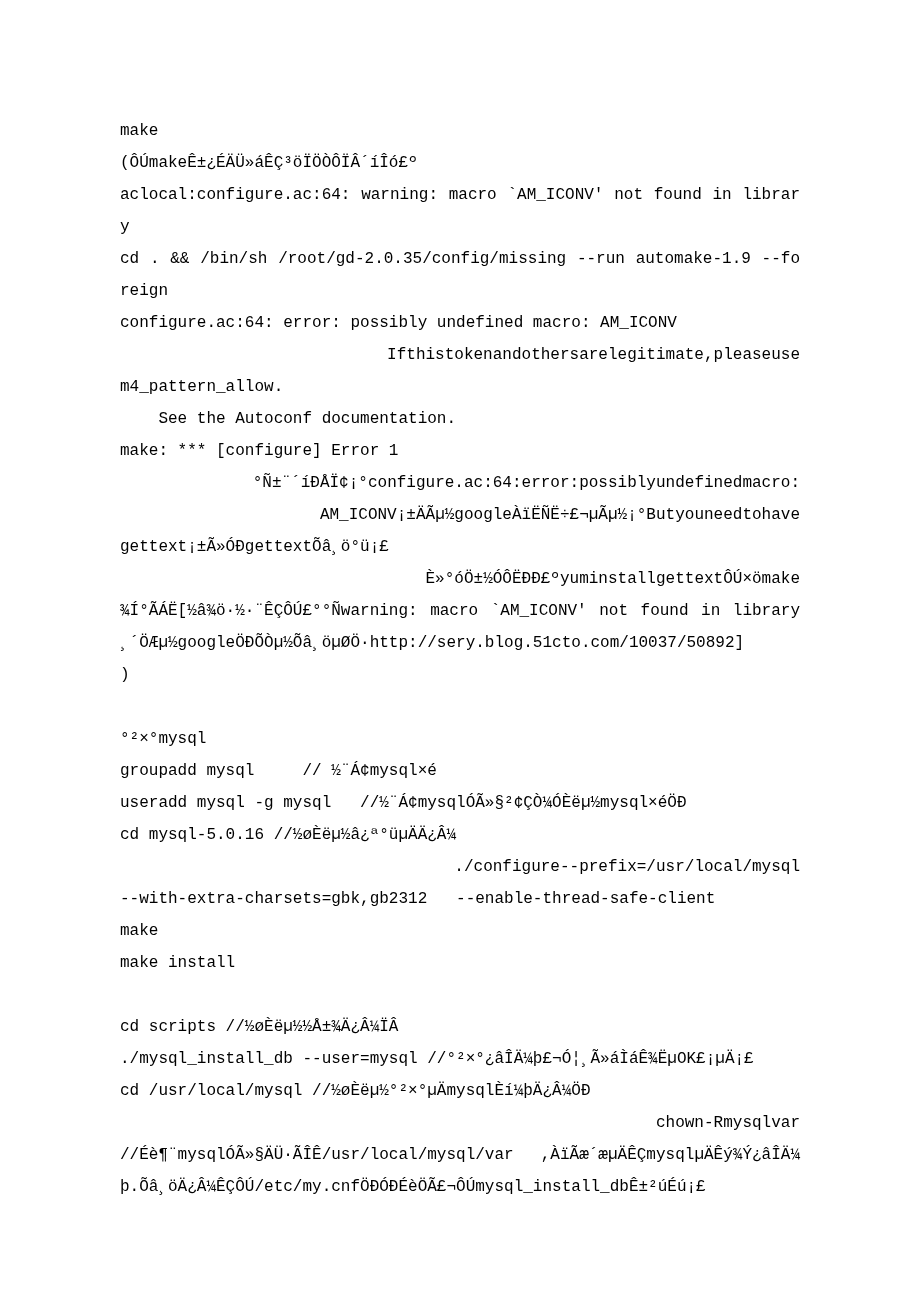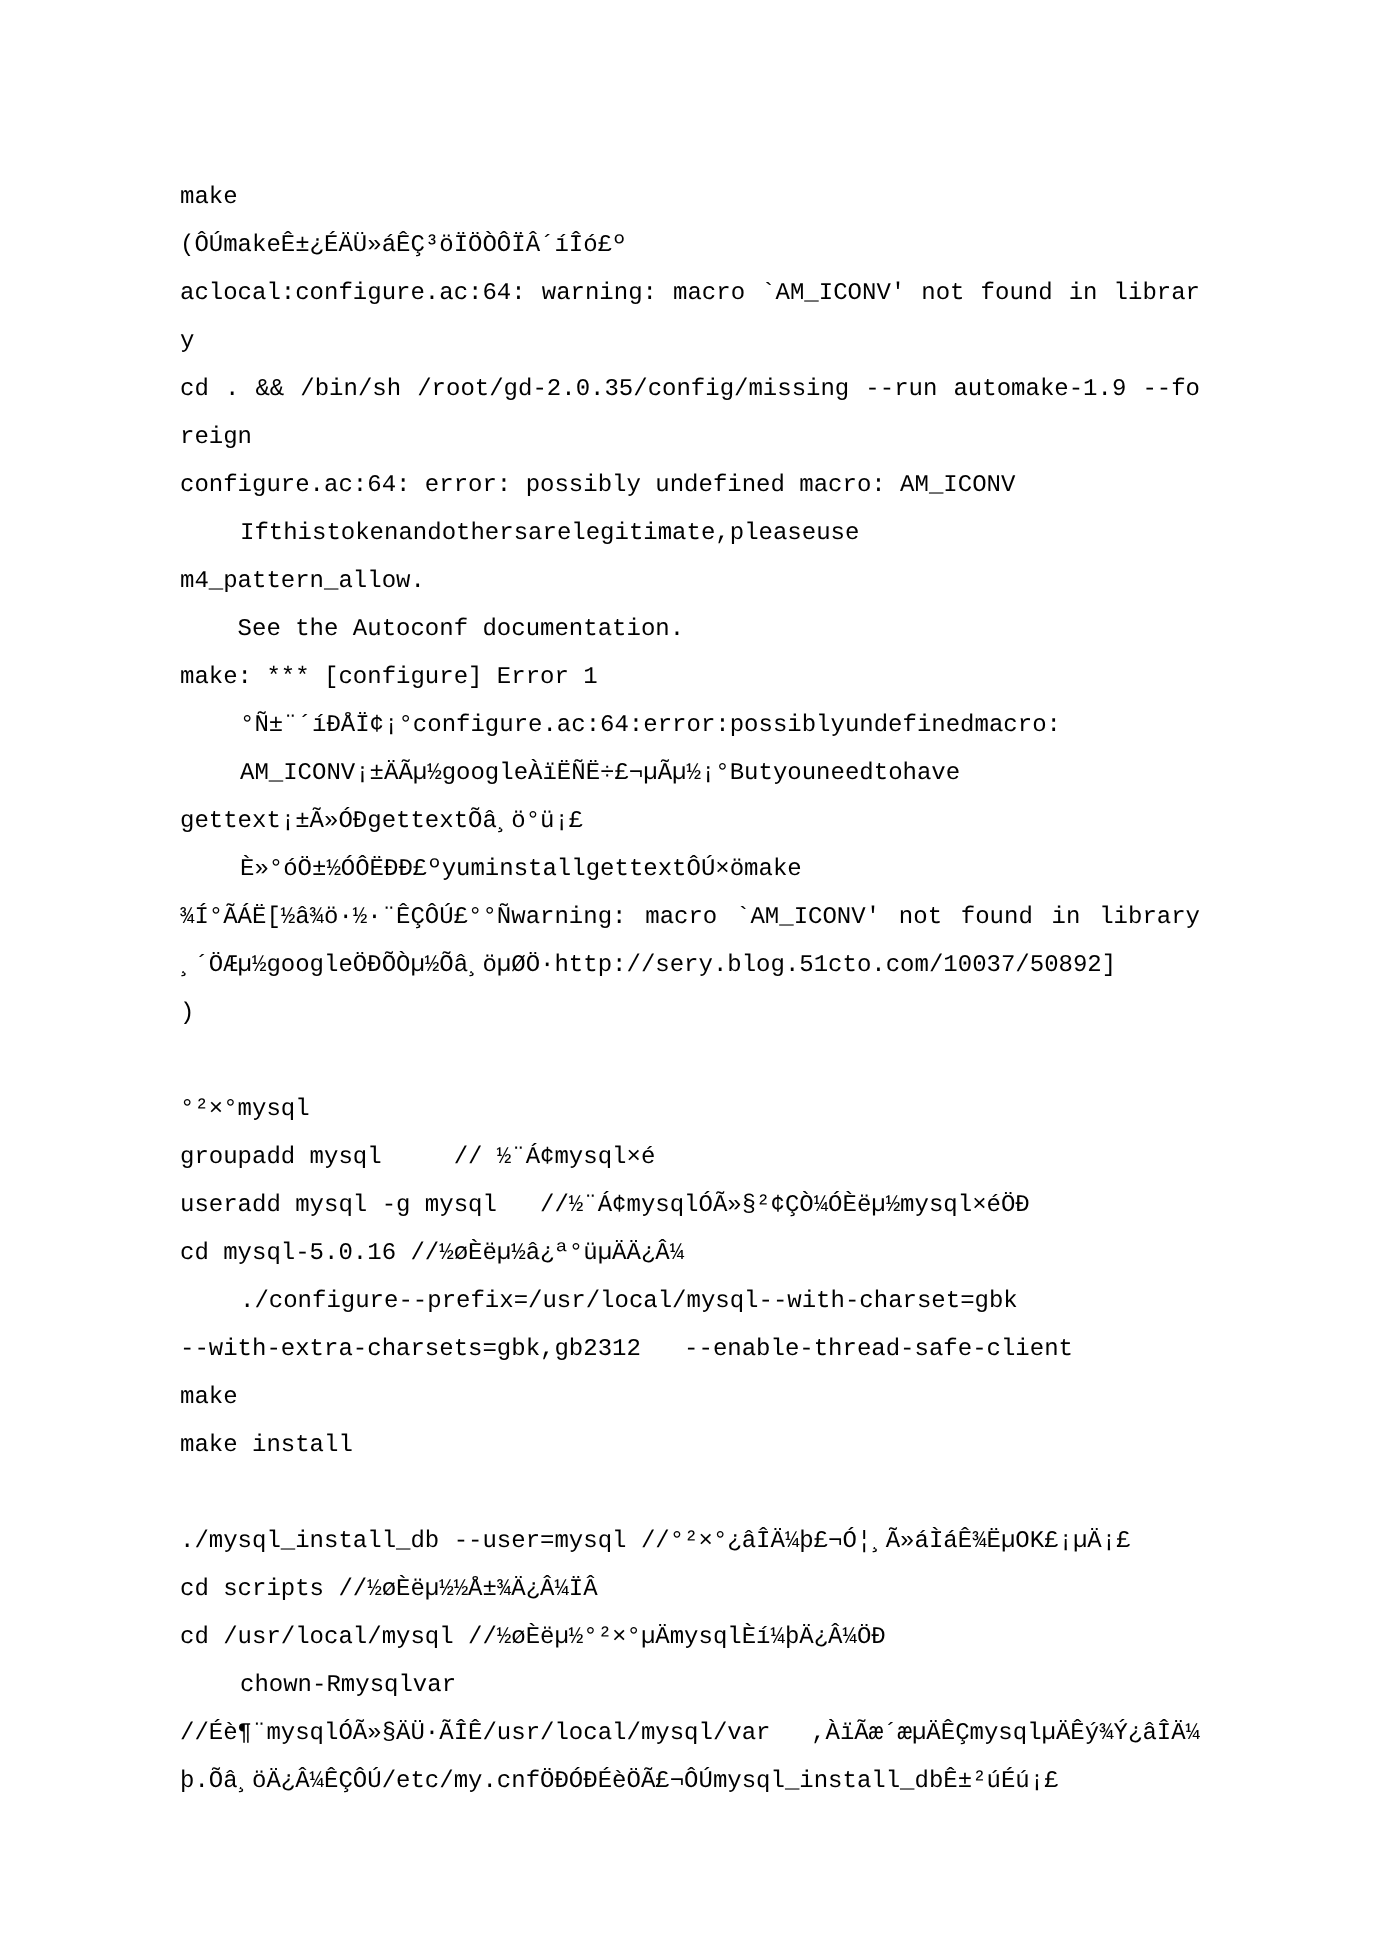--- a/index.html
+++ b/index.html
@@ -18,22 +18,21 @@
     box-sizing: border-box;
     text-align: justify;
     text-justify: inter-word;
   }
   .line {
     white-space: pre-wrap;
     word-break: break-all;
   }
   .just {
     display: flex;
-    justify-content: flex-start;
-    margin-left: 40px;
+    justify-content: flex-end;
   }
   .just span {
     white-space: nowrap;
   }
   .indent {
     padding-left: 4ch;
   }
   .blank {
     height: 2em;
   }
@@ -85,28 +84,27 @@
     <div class="line">¾Í°ÃÁË[½â¾ö·½·¨ÊÇÔÚ£°°Ñwarning: macro `AM_ICONV' not found in library ¸´ÖÆµ½googleÖÐÕÒµ½Õâ¸öµØÖ·http://sery.blog.51cto.com/10037/50892]</div>
     <div class="line">)</div>
     <div class="blank"></div>
     <div class="line">°²×°mysql</div>
     <div class="line">groupadd mysql     // ½¨Á¢mysql×é</div>
     <div class="line">useradd mysql -g mysql   //½¨Á¢mysqlÓÃ»§²¢ÇÒ¼ÓÈëµ½mysql×éÖÐ</div>
     <div class="line">cd mysql-5.0.16 //½øÈëµ½â¿ª°üµÄÄ¿Â¼</div>
     <div class="just">
       <span>./configure</span>
       <span>--prefix=/usr/local/mysql</span>
-      <span>--with-charset=gbk</span>
     </div>
     <div class="line">--with-extra-charsets=gbk,gb2312   --enable-thread-safe-client</div>
     <div class="line">make</div>
     <div class="line">make install</div>
     <div class="blank"></div>
+    <div class="line">cd scripts //½øÈëµ½½Å±¾Ä¿Â¼ÏÂ</div>
     <div class="line">./mysql_install_db --user=mysql //°²×°¿âÎÄ¼þ£¬Ó¦¸Ã»áÌáÊ¾ËµOK£¡µÄ¡£</div>
-    <div class="line">cd scripts //½øÈëµ½½Å±¾Ä¿Â¼ÏÂ</div>
     <div class="line">cd /usr/local/mysql //½øÈëµ½°²×°µÄmysqlÈí¼þÄ¿Â¼ÖÐ</div>
     <div class="just">
       <span>chown</span>
       <span>-R</span>
       <span>mysql</span>
       <span>var</span>
     </div>
     <div class="line">//Éè¶¨mysqlÓÃ»§ÄÜ·ÃÎÊ/usr/local/mysql/var ,ÀïÃæ´æµÄÊÇmysqlµÄÊý¾Ý¿âÎÄ¼þ.Õâ¸öÄ¿Â¼ÊÇÔÚ/etc/my.cnfÖÐÓÐÉèÖÃ£¬ÔÚmysql_install_dbÊ±²úÉú¡£</div>
   </div>
 

